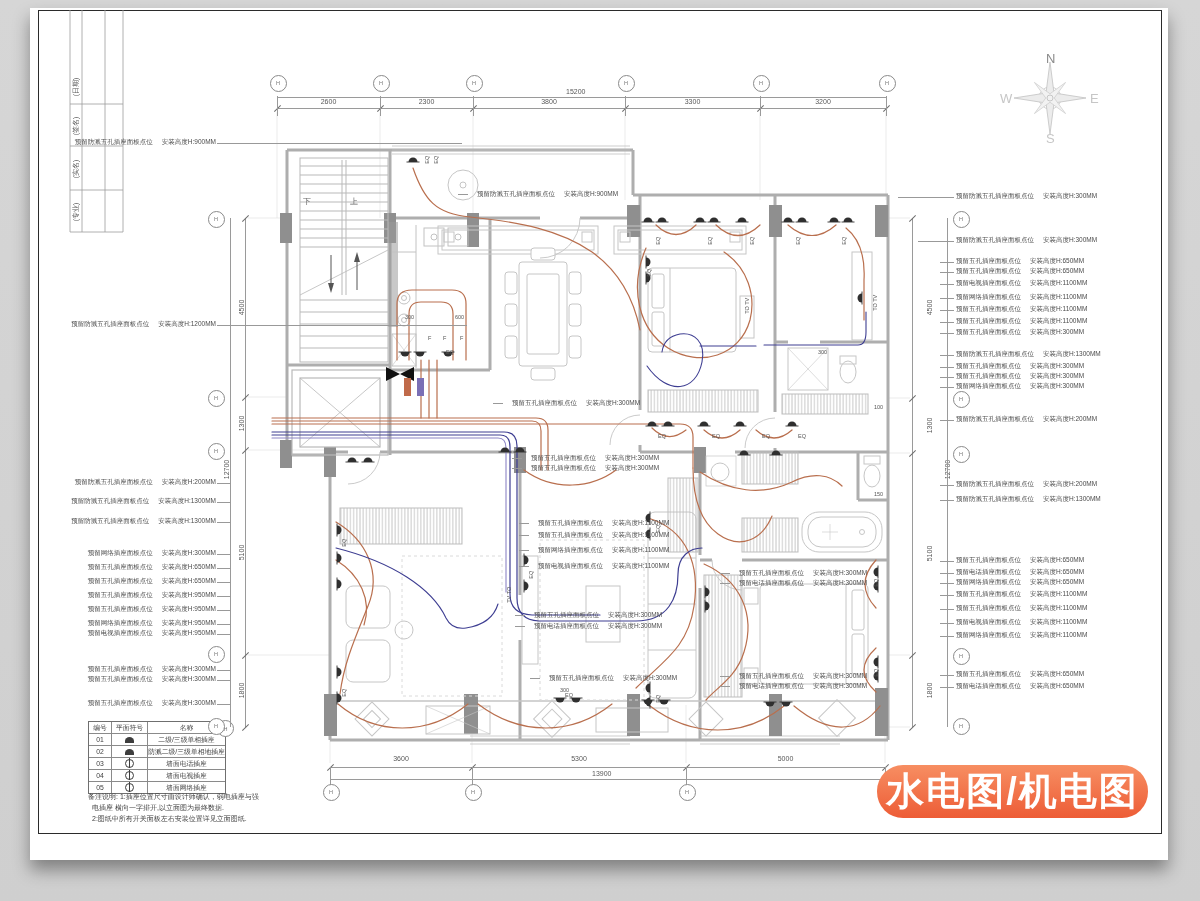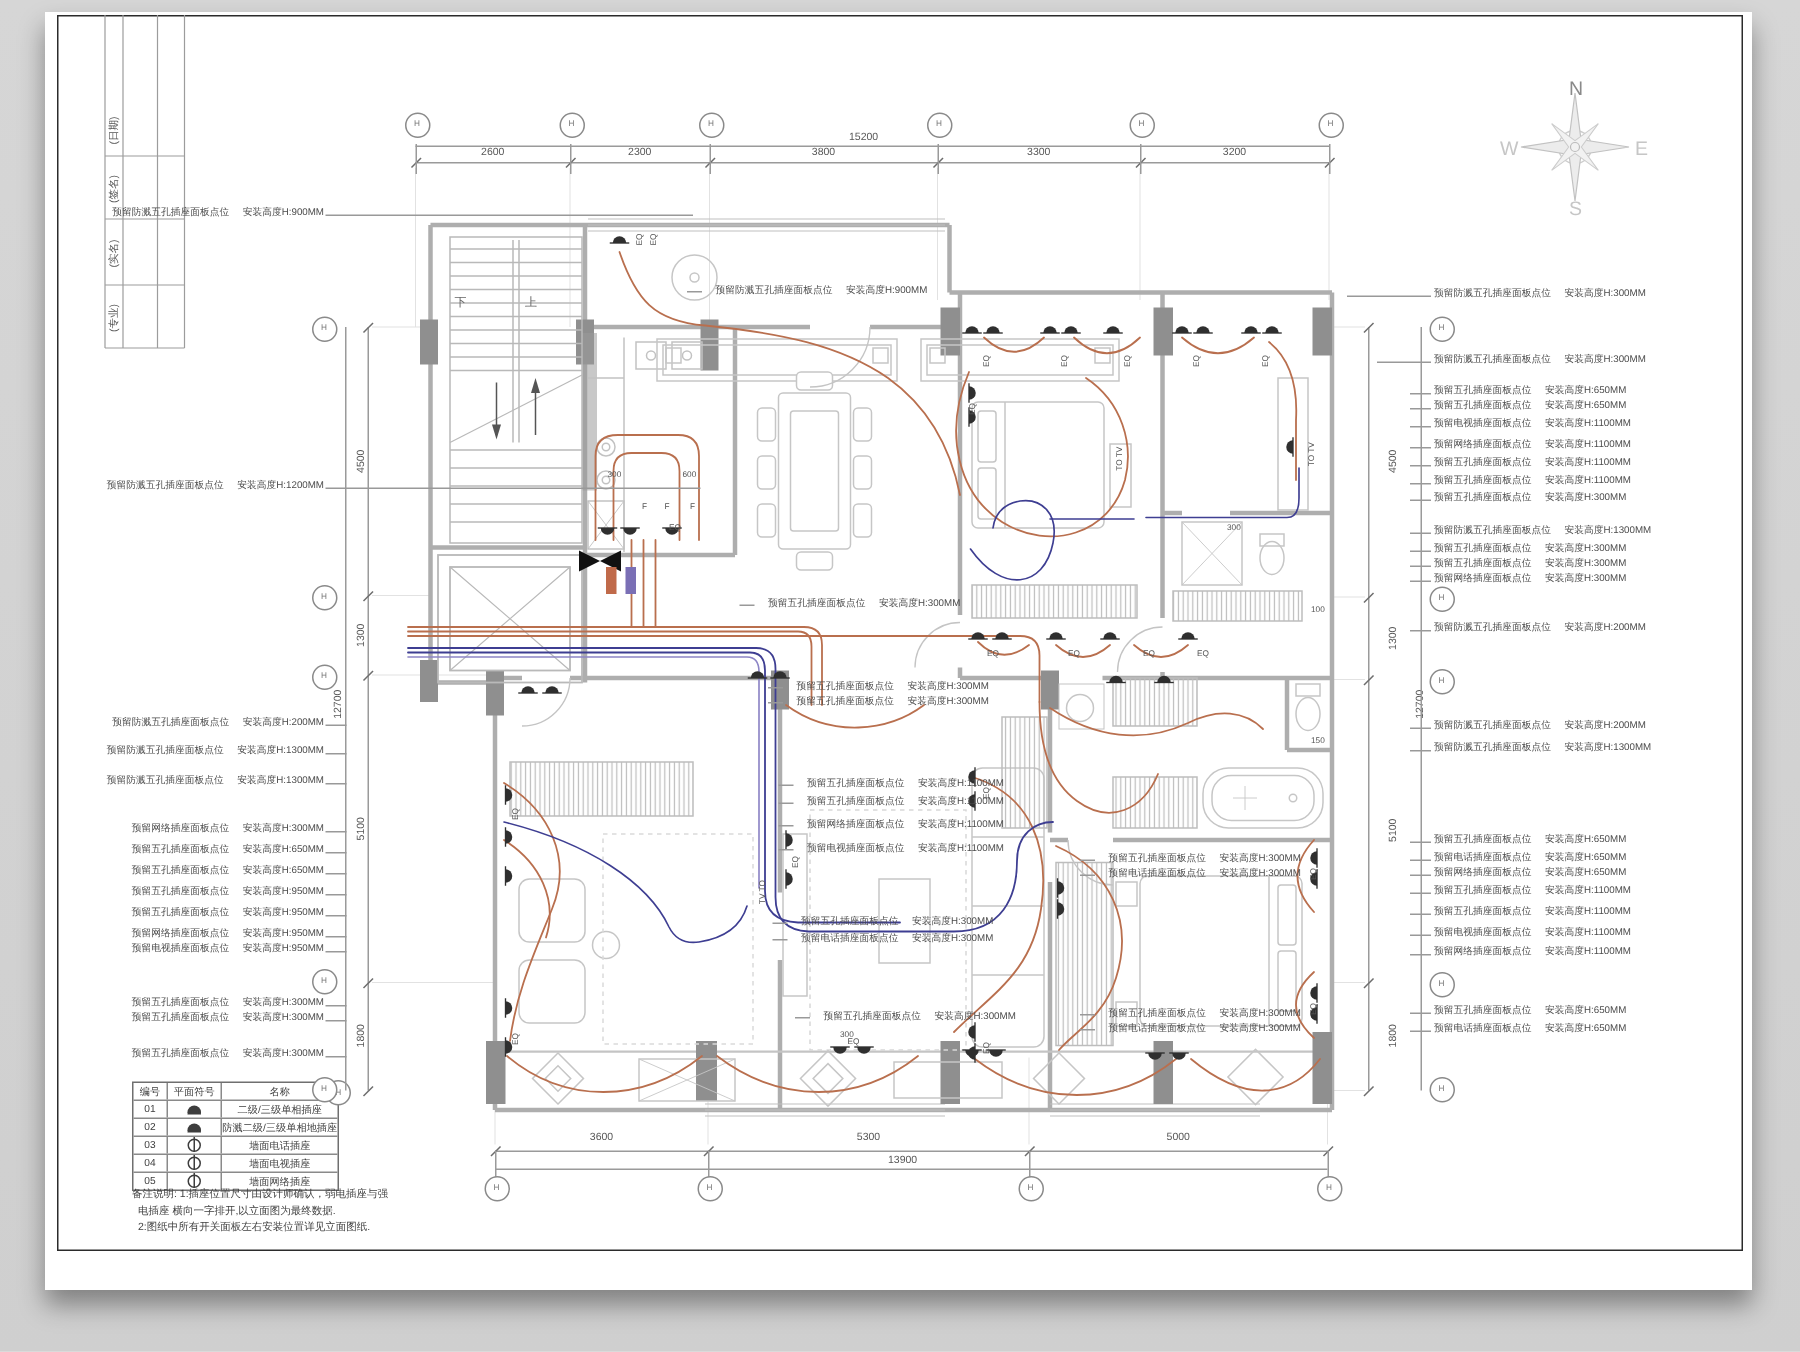--- a/index.html
+++ b/index.html
@@ -806,13 +806,14 @@
       <div class="tagtxt" style="left: 443px; top: 336px;">F</div>
       <div class="tagtxt" style="left: 460px; top: 336px;">F</div>
       <div class="tagtxt" style="left: 405px; top: 315px;">300</div>
       <div class="tagtxt" style="left: 455px; top: 315px;">600</div>
       <div class="tagtxt" style="left: 874px; top: 405px;">100</div>
       <div class="tagtxt" style="left: 874px; top: 492px;">150</div>
       <div class="tagtxt" style="left: 818px; top: 350px;">300</div>
       <div class="tagtxt" style="left: 560px; top: 688px;">300</div>
     </div>
 
+  <div class="banner">水电图/机电图</div>
 </div>
 
 </body></html>

